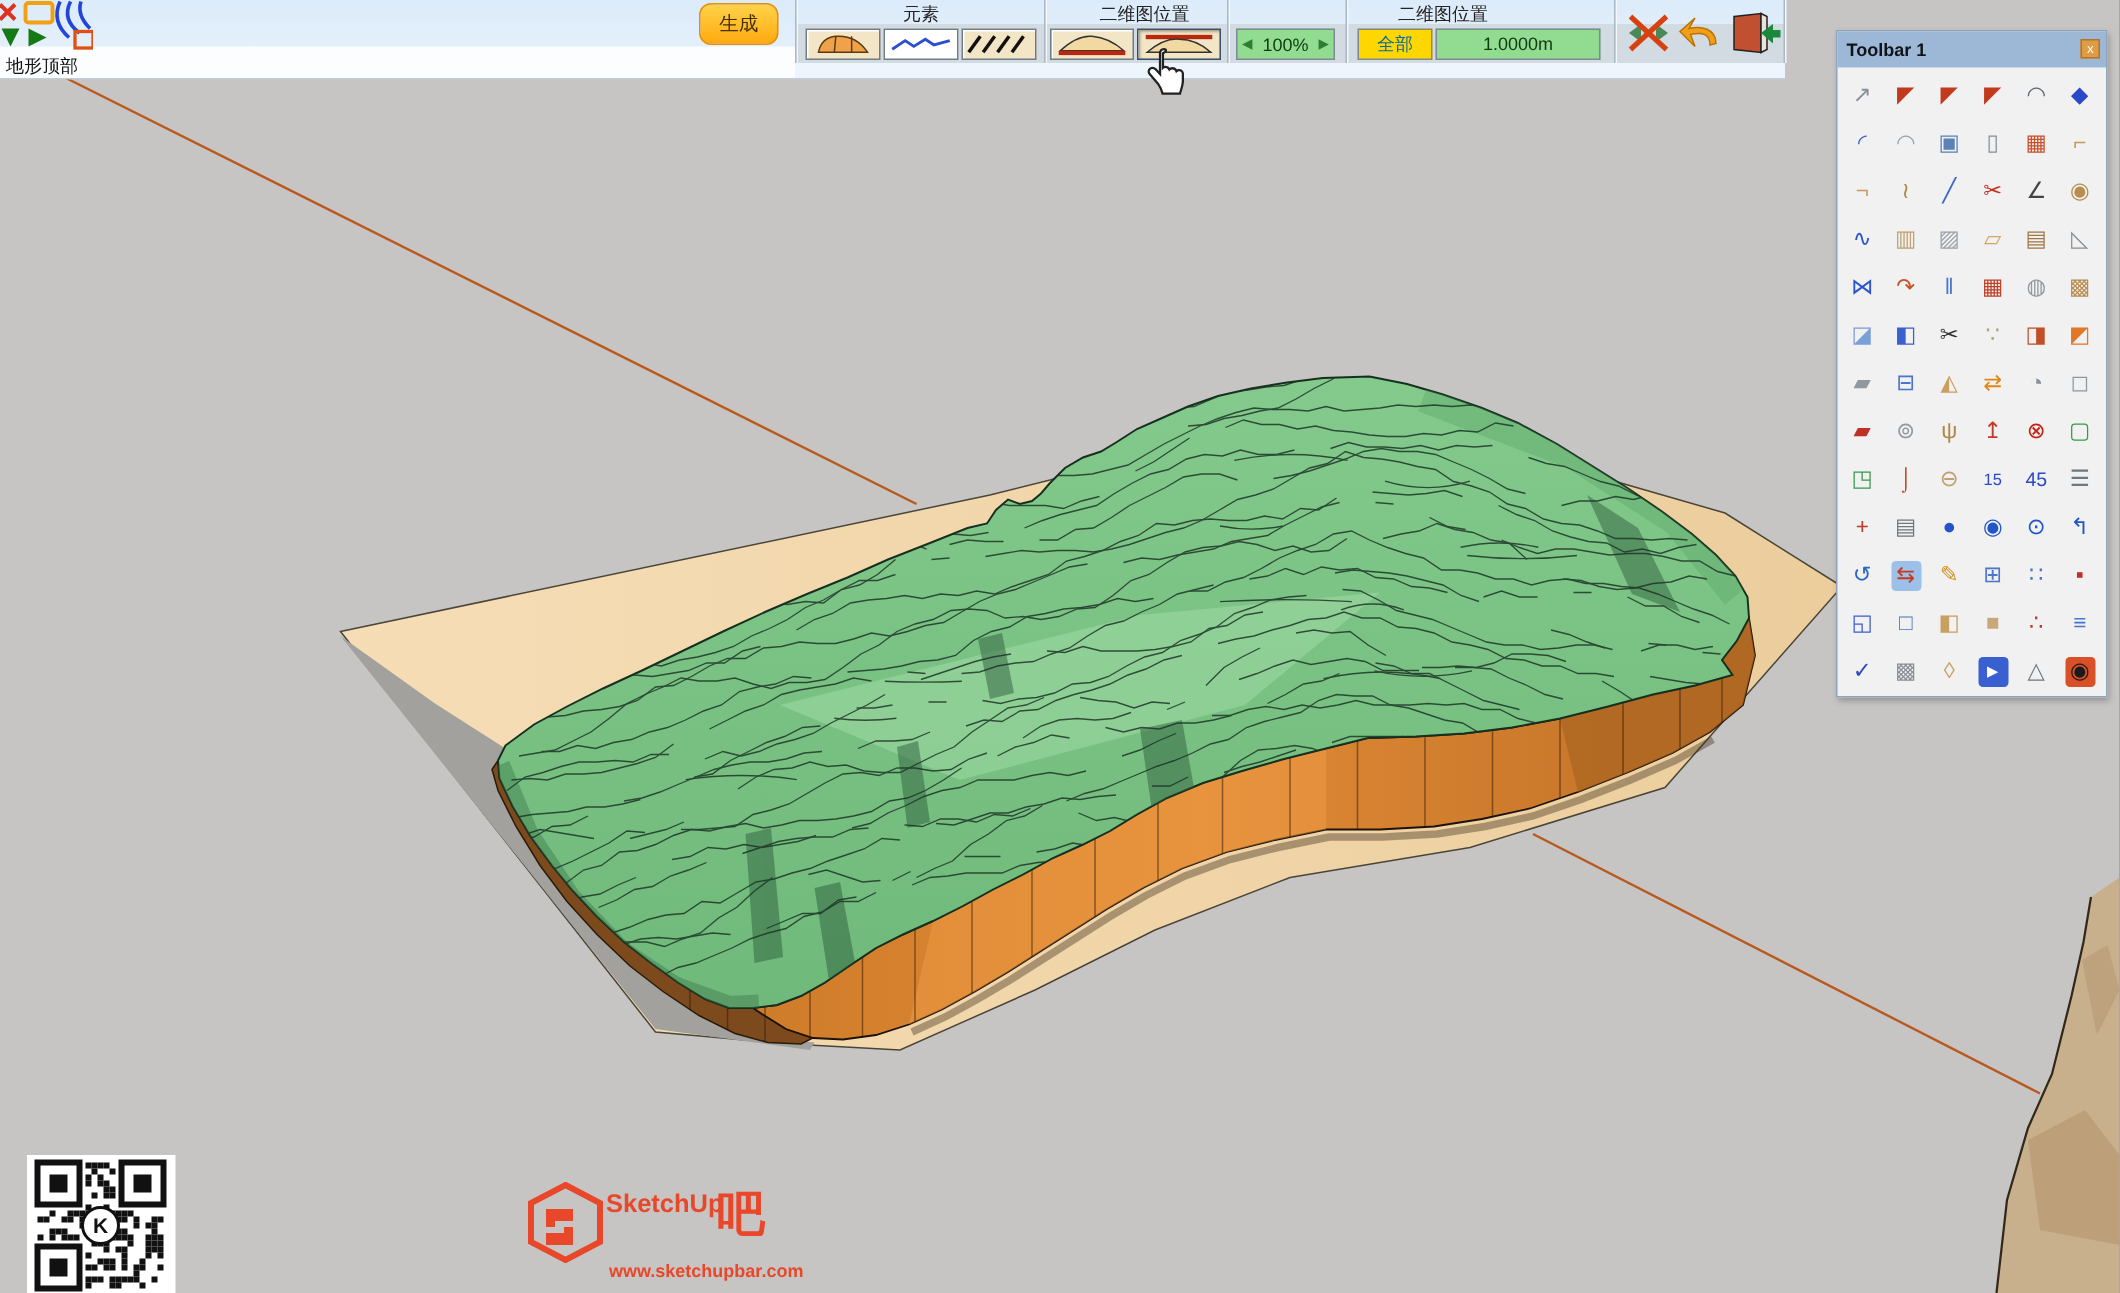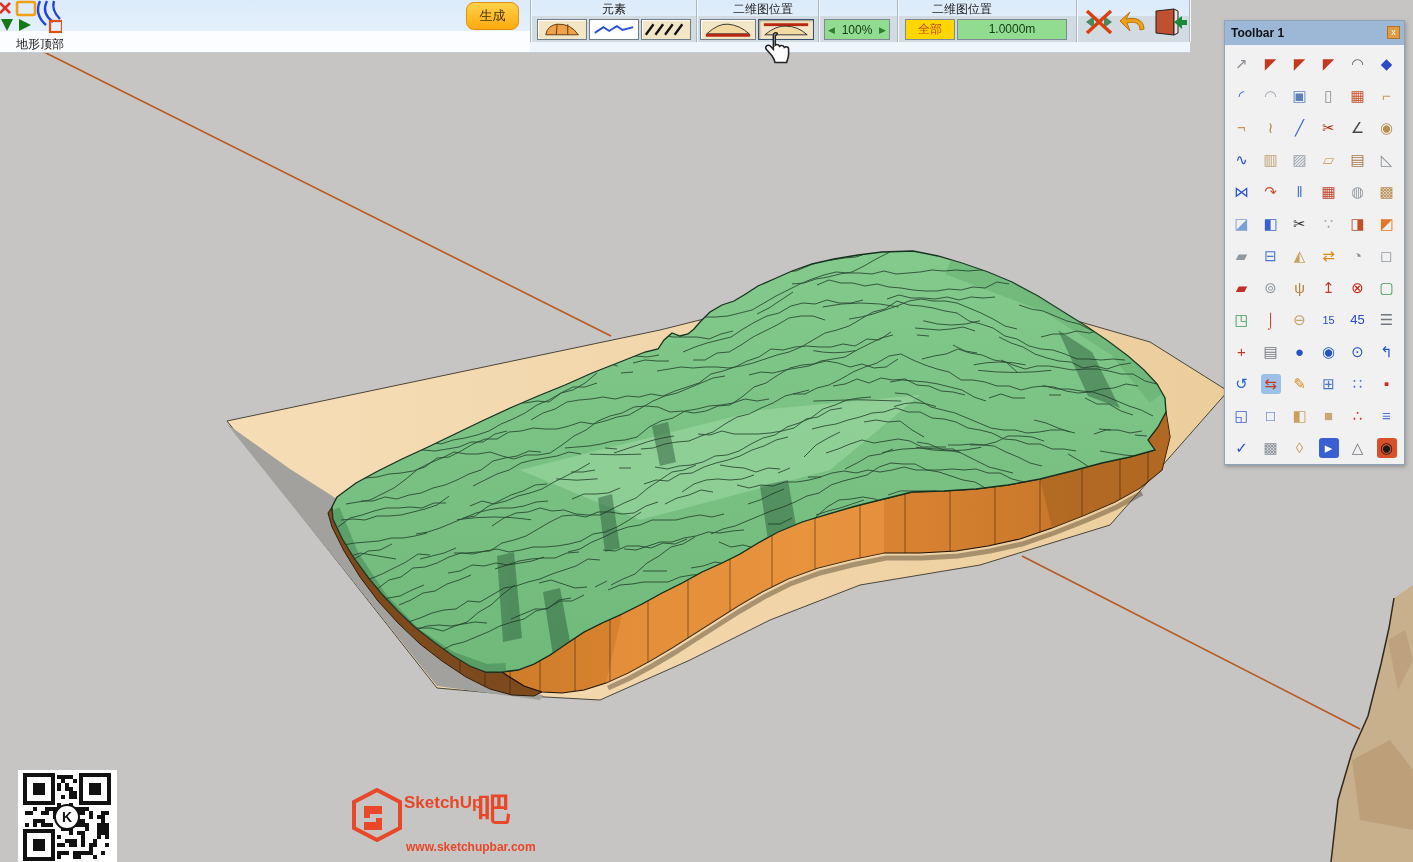--- a/index.html
+++ b/index.html
@@ -12,34 +12,34 @@
   .plugin-bar{position:absolute;left:0;top:0;width:1190px;height:52px;
               background:linear-gradient(#dcebfa,#e9f2fb);border-bottom:1px solid #c2cdd8;}
   .pb-left-strip{position:absolute;left:0;top:31px;width:530px;height:21px;background:#fbfdfe;}
   .pb-bottom-strip{position:absolute;left:530px;top:42px;width:660px;height:10px;background:#eef5fc;}
   .icon-cluster{position:absolute;left:0;top:0;width:62px;height:34px;}
   .banner{position:absolute;left:62px;top:0;width:394px;height:31px;background:var(--banner,#ffe205);}
   .banner span{position:absolute;left:5px;top:1px;font-size:12px;font-weight:bold;color:#1c2a55;}
   .gen-btn{position:absolute;left:466px;top:2px;width:53px;height:28px;border-radius:8px;
            background:linear-gradient(#ffd24a,#ffaa0e);border:1.5px solid #df9010;
            font-size:13px;color:#443000;text-align:center;line-height:25px;box-sizing:border-box;cursor:pointer;}
-  .mode-label{position:absolute;left:16px;top:36px;font-size:12px;color:#111;}
+  .mode-label{position:absolute;left:4px;top:36px;font-size:12px;color:#111;}
   .pb-group-label{position:absolute;top:1px;font-size:12px;color:#222;transform:translateX(-50%);}
   .divider{position:absolute;top:0;width:1px;height:42px;background:#aab8c4;box-shadow:1px 0 0 #f4f8fb;}
   .btn-band{position:absolute;top:16px;height:26px;left:530px;width:660px;background:#d2dae2;}
   .mini-btn{position:absolute;top:19px;height:21px;background:#f3e6c6;border:1px solid #6f7d89;
             box-shadow:inset 1px 1px 0 #fff;box-sizing:border-box;cursor:pointer;}
   .mini-btn svg{display:block;width:100%;height:100%;}
   .mini-btn.pressed{border:1px solid #37506b;box-shadow:inset 1px 1px 2px rgba(0,0,0,.35);}
   .spinner{position:absolute;left:824px;top:19px;width:66px;height:21px;background:var(--spin,#92dc92);
            border:1px solid #7d8a95;box-sizing:border-box;font-size:12px;color:#103a10;
            display:flex;align-items:center;justify-content:space-between;padding:0 3px;cursor:pointer;}
   .spinner .arr{font-size:9px;color:#2e7d32;cursor:pointer;}
   .all-btn{position:absolute;left:905px;top:19px;width:50px;height:21px;background:var(--allbtn,#ffd700);
-           border:1px solid #7d8a95;box-sizing:border-box;font-size:12px;color:#c2410c;text-align:center;line-height:19px;cursor:pointer;}
+           border:1px solid #7d8a95;box-sizing:border-box;font-size:12px;color:#0369a1;text-align:center;line-height:19px;cursor:pointer;}
   .elev-field{position:absolute;left:957px;top:19px;width:110px;height:21px;background:var(--spin,#92dc92);
            border:1px solid #7d8a95;box-sizing:border-box;font-size:12px;color:#103a10;text-align:center;line-height:19px;}
   .tool-ico{position:absolute;top:7px;width:34px;height:30px;cursor:pointer;}
 
   
   .palette{position:absolute;left:1224px;top:20px;width:181px;height:445px;background:#f1f1f1;
            border:1px solid #8fa4ba;box-sizing:border-box;box-shadow:1px 2px 4px rgba(0,0,0,.25);}
   .palette-title{height:24px;background:#9db8d6;display:flex;align-items:center;cursor:default;}
   .palette-title span{font-size:12px;font-weight:bold;color:#101418;padding-left:6px;}
   .palette-close{position:absolute;right:4px;top:5px;width:13px;height:13px;background:#df9c42;

